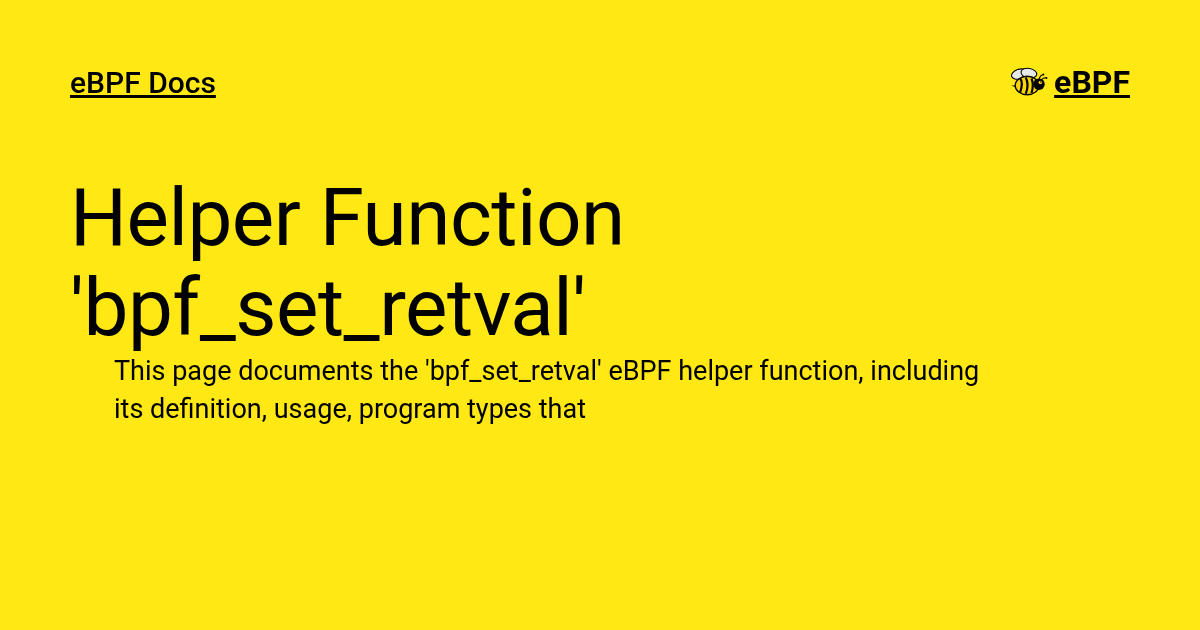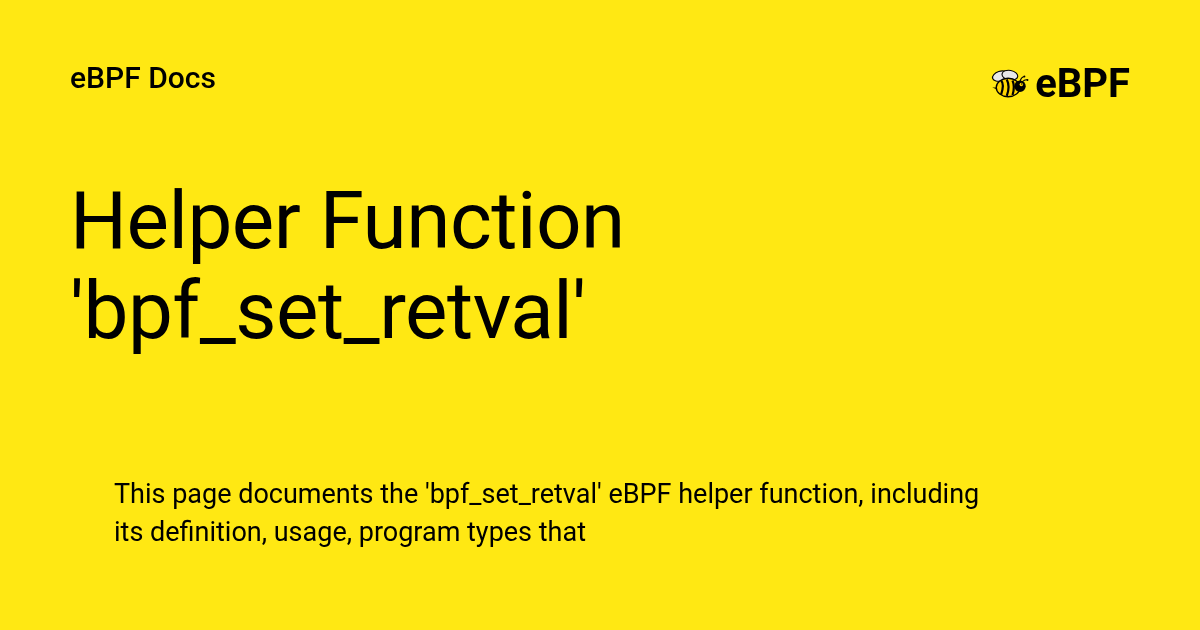--- a/index.html
+++ b/index.html
@@ -13,47 +13,48 @@
       background-color: #FFE813;
       font-family: -apple-system, BlinkMacSystemFont, "Segoe UI", Roboto, Helvetica, Arial, sans-serif;
       padding: 60px 70px 0 70px;
       overflow: hidden;
       position: relative;
       color: #000000;
     }
     .header {
       display: flex;
       justify-content: space-between;
+      align-items: center;
       margin-bottom: 70px;
+      text-decoration: underline;
     }
     .site-name {
       font-size: 30px;
       font-weight: 500;
       color: #000000;
     }
     .logo {
       display: flex;
       align-items: center;
       gap: 4px;
     }
     .logo-text {
-      font-size: 40px;
+      font-size: 32px;
       font-weight: 700;
       color: #000000;
     }
     .bee-icon {
       width: 44px;
       height: 44px;
     }
     .page-title {
       font-size: 80px;
       font-weight: 400;
       line-height: 1.12;
       color: #000000;
-      margin-bottom: 120px;
       letter-spacing: -0.5px;
     }
     .description {
       font-size: 27px;
       font-weight: 400;
       line-height: 1.4;
       color: #000000;
       max-width: 900px;
       margin-left: 44px;
     }

